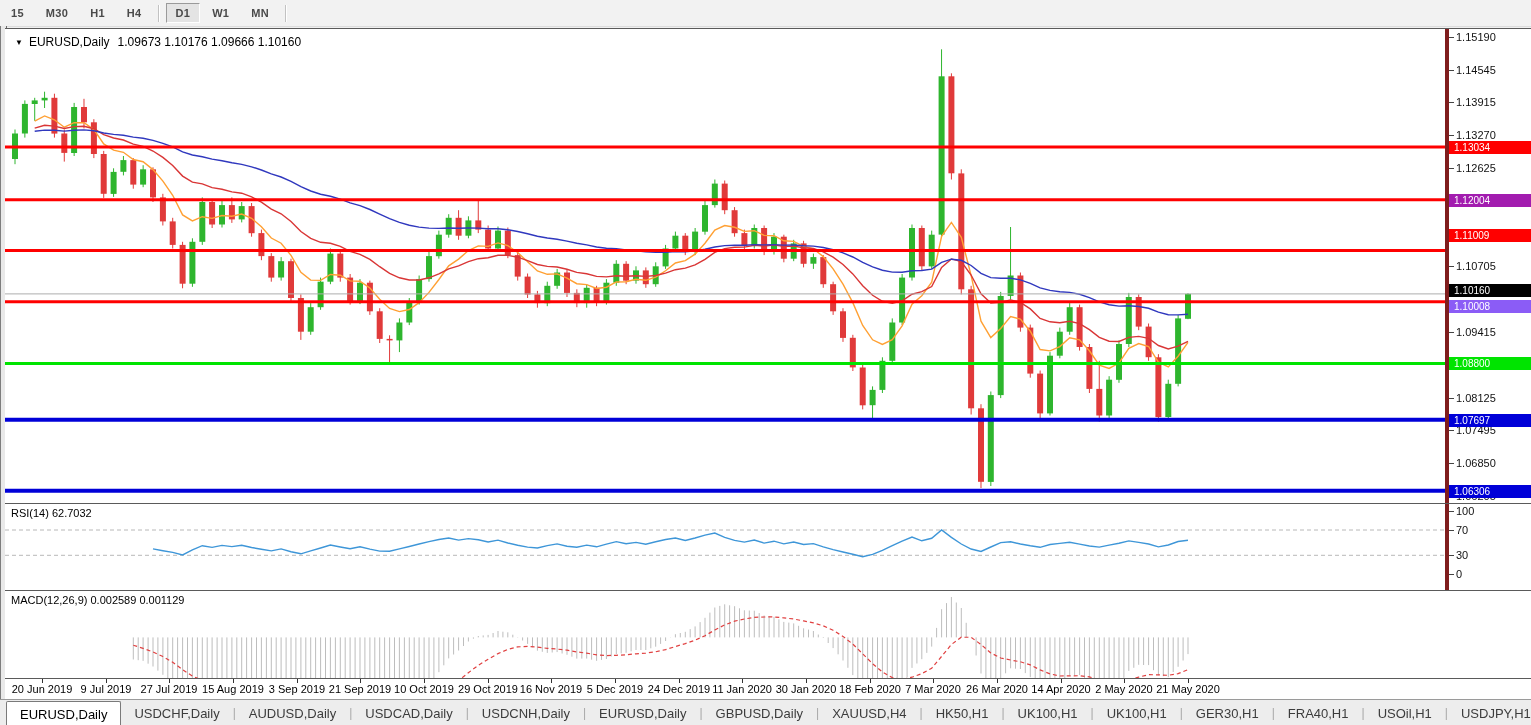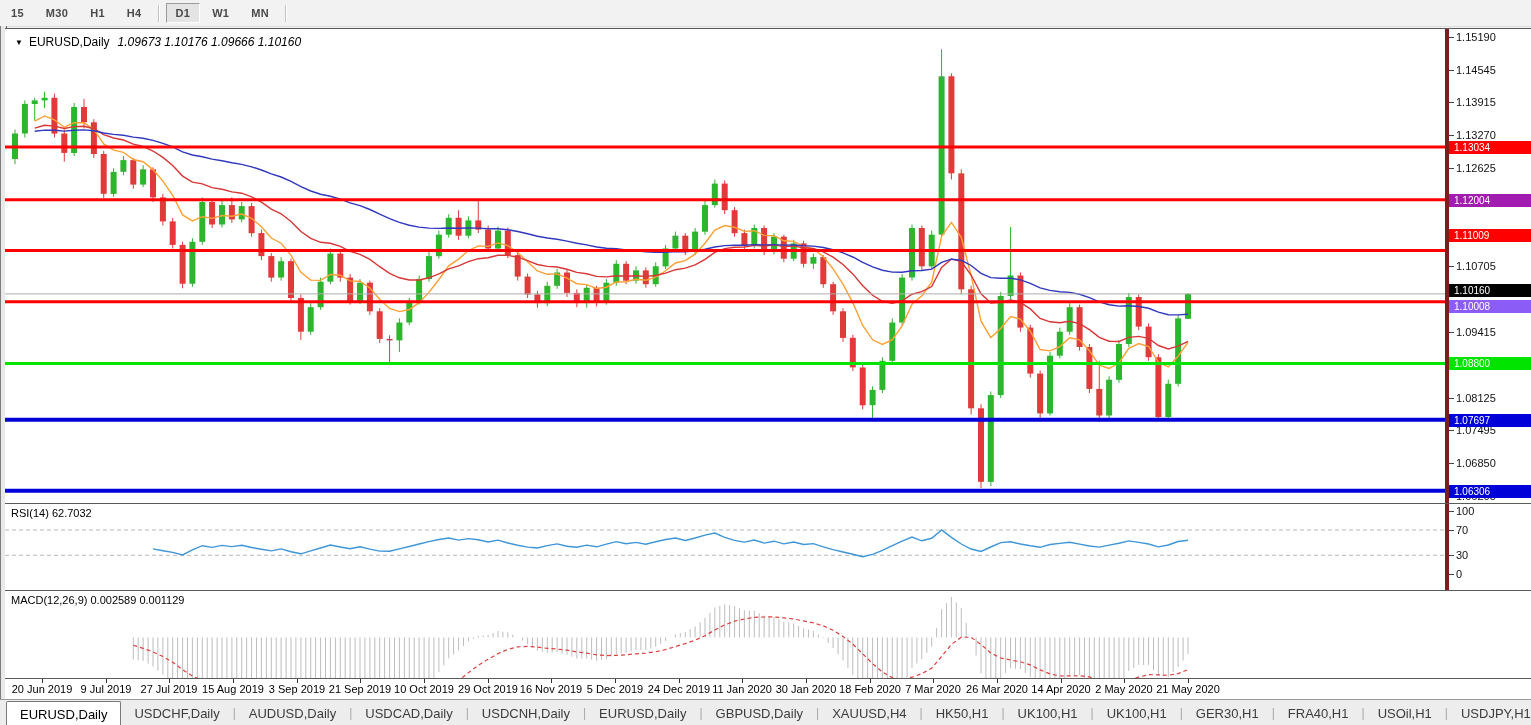--- a/index.html
+++ b/index.html
@@ -17,21 +17,21 @@
   .panel{position:absolute;left:5px;width:1526px;background:#fff;border-top:1px solid #5a5a5a;}
   .axis-strip{position:absolute;left:1440px;top:0;width:85px;height:100%;background:#fff;
     border-left:4px solid #7f1d1d;}
   .axis-label{position:absolute;left:7px;font-size:11px;color:#111;white-space:nowrap;}
   .axis-label:before{content:"";position:absolute;left:-7px;top:6px;width:5px;height:1px;background:#444;}
   .axis-tag{position:absolute;left:0;width:84px;height:13px;font-size:10px;line-height:13px;
     color:#fff;padding-left:5px;box-sizing:border-box;white-space:nowrap;}
   .ind-label{position:absolute;left:6px;top:3px;font-size:11px;color:#000;z-index:5;}
   #main-title{position:absolute;left:10px;top:6px;font-size:12px;color:#000;z-index:5;}
   #main-title .arrow{font-size:8px;position:relative;top:-1px;margin-right:6px;}
-  #main-title .ohlc{margin-left:8px;font-style:italic;}
+  #main-title .ohlc{margin-left:8px;}
   svg{position:absolute;left:0;top:0;}
   
   #date-row{position:absolute;left:5px;top:678px;width:1526px;height:21px;background:#fff;
     border-top:1px solid #5a5a5a;}
   .date-label{position:absolute;top:4px;width:90px;text-align:center;font-size:11px;color:#000;white-space:nowrap;}
   .date-tick{position:absolute;top:0;width:1px;height:4px;background:#333;}
   
   #tab-bar{position:absolute;left:0;top:699px;width:1531px;height:26px;background:#ededed;
     border-top:1px solid #9a9a9a;display:flex;align-items:stretch;overflow:hidden;}
   .tab{font-size:13px;color:#3c3c3c;display:flex;align-items:center;padding:0 13px;white-space:nowrap;cursor:default;}

